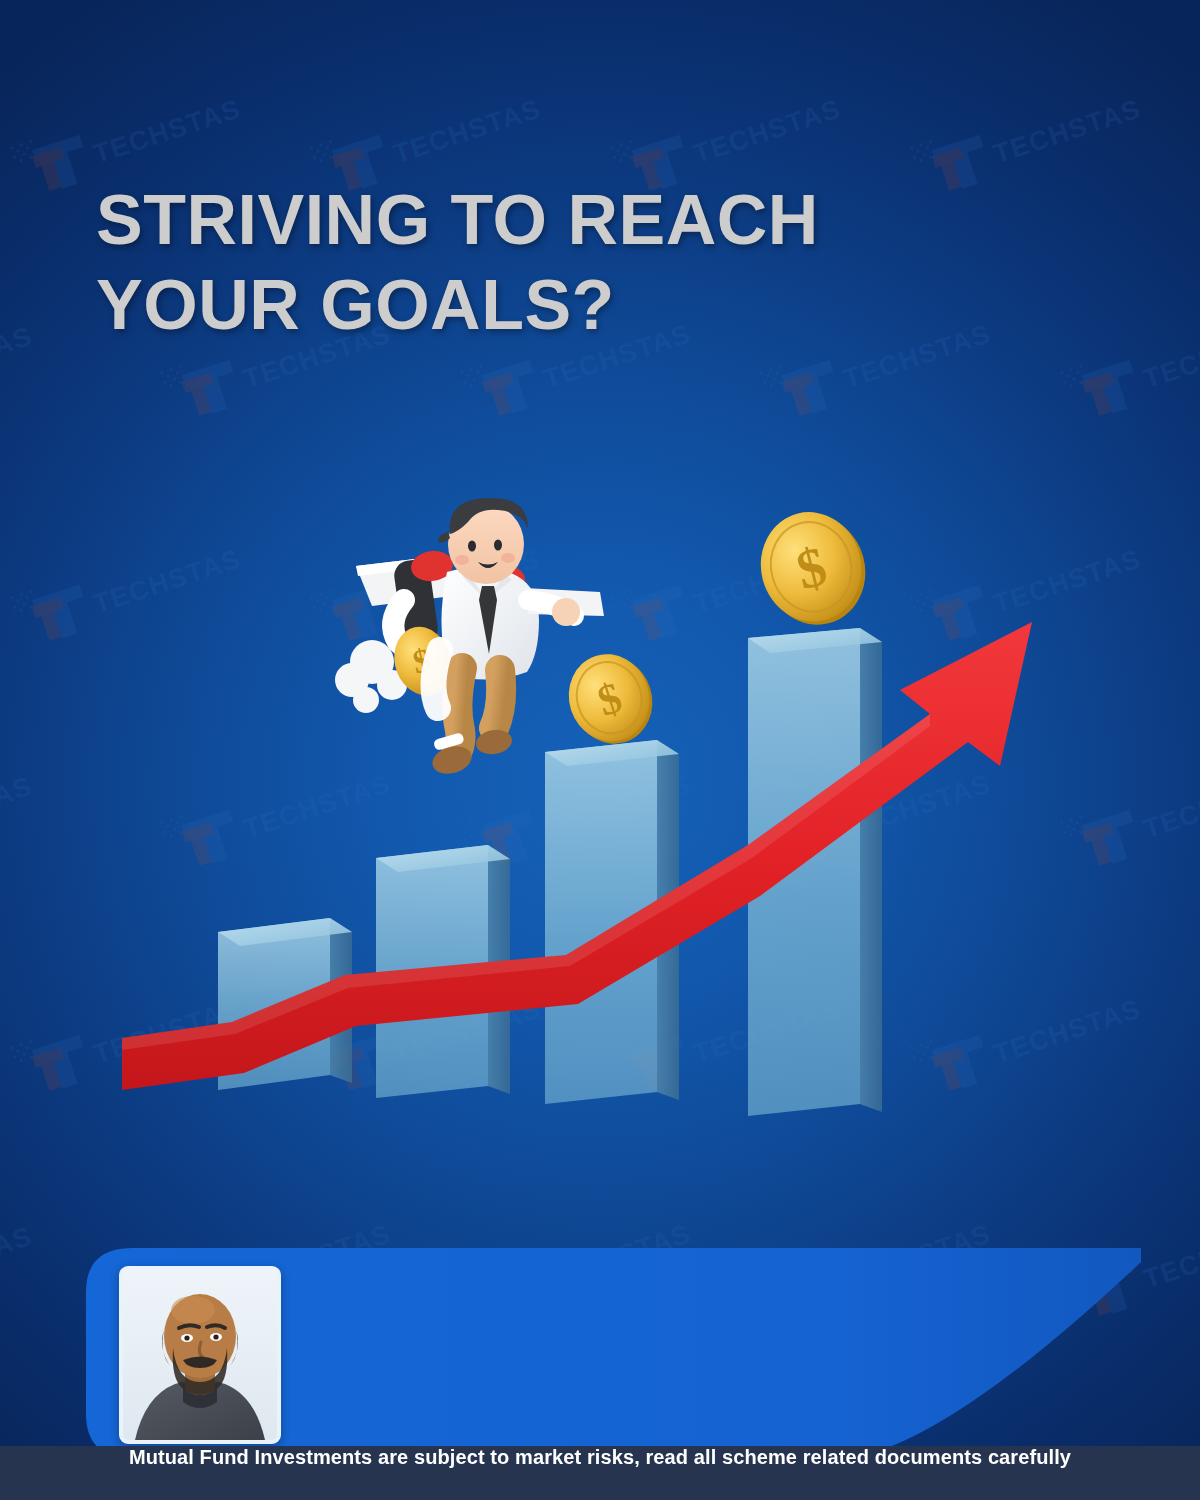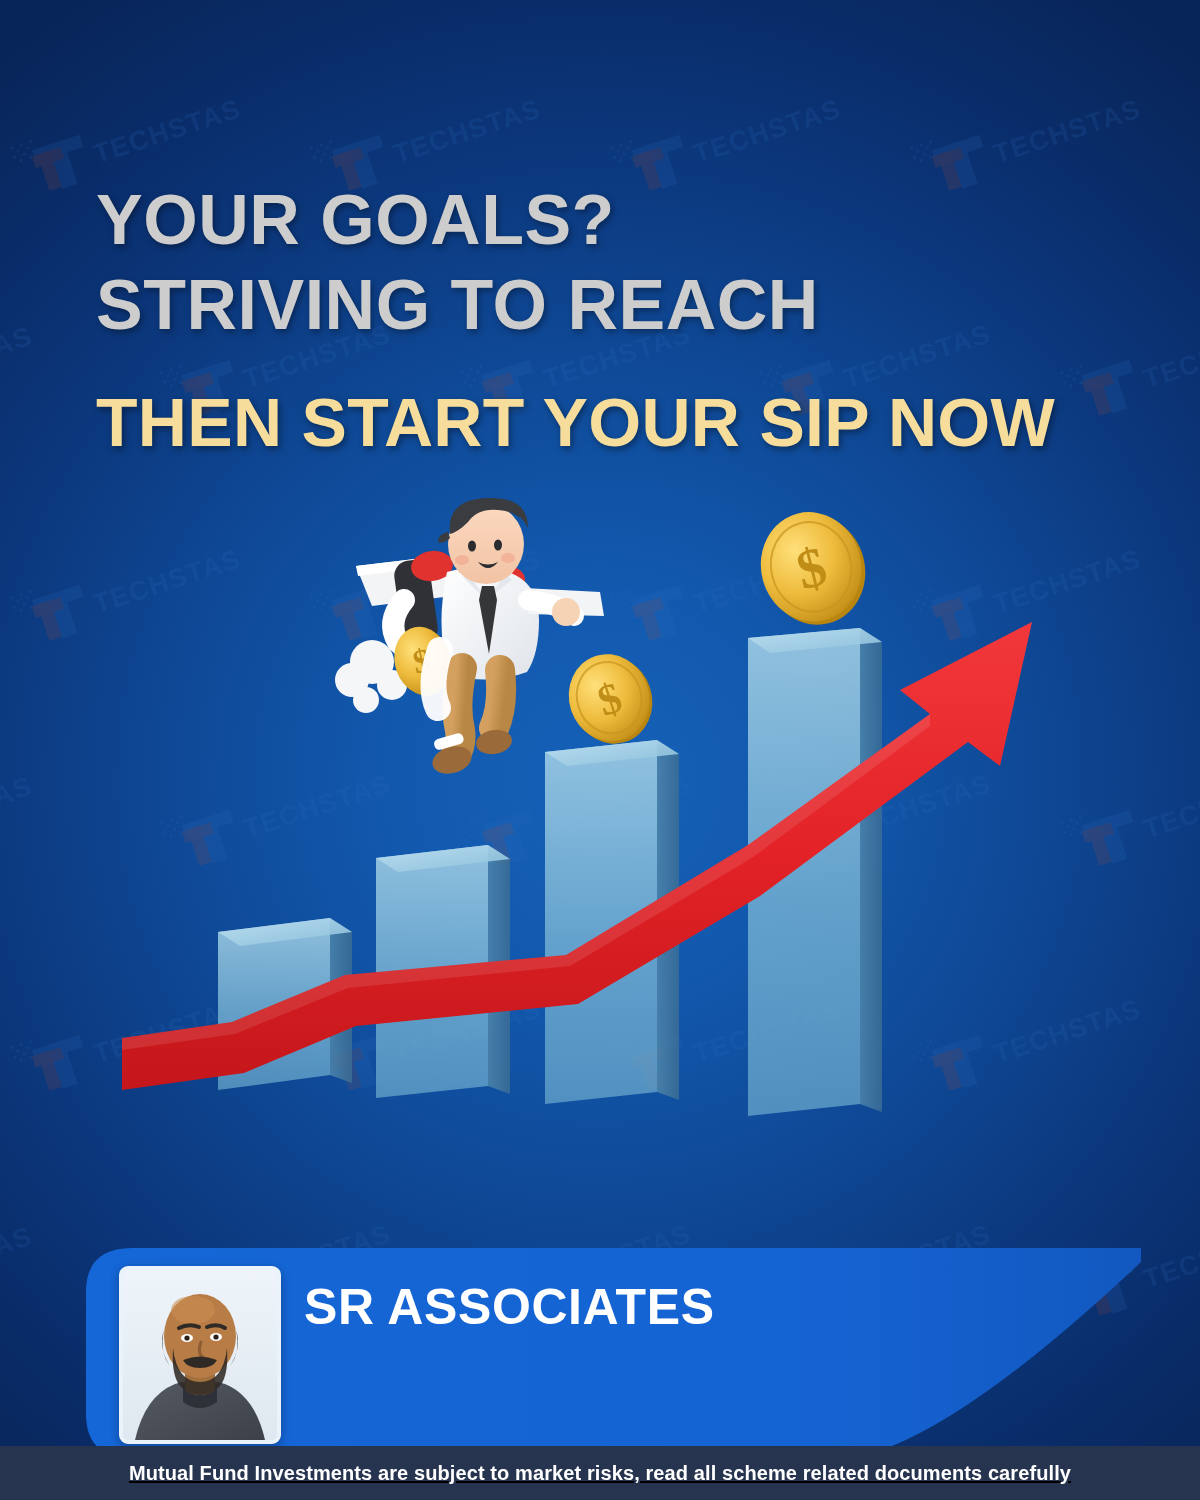--- a/index.html
+++ b/index.html
@@ -83,21 +83,21 @@
     display:flex;align-items:center;justify-content:center;
   }
   .c-phone{
     color:#ffffff;font-weight:700;font-size:32px;letter-spacing:.2px;
     font-family:"Liberation Sans",sans-serif;white-space:nowrap;
   }
 
   
   .disclaimer{
     position:absolute;left:0;bottom:0;width:1200px;height:54px;z-index:22;
-    background:#27344f;display:flex;align-items:center;justify-content:center;text-decoration:underline;
+    background:#27344f;display:flex;align-items:flex-start;justify-content:center;
   }
   .disclaimer span{
     color:#ffffff;font-weight:700;font-size:20px;letter-spacing:.1px;
     font-family:"Liberation Sans",sans-serif;
   }
 </style>
 </head>
 <body>
 
 <div class="poster">
@@ -677,23 +677,22 @@
           <span class="bar-h"></span>
           <span class="bar-v"></span>
           <span class="bar-h2"></span>
         </span>
         <span class="wtext">TECHSTAS</span>
       </div>
     </div>
 
 
   <div class="headline">
+    <div class="h-grey">STRIVING TO REACH</div>
     <div class="h-grey">YOUR GOALS?</div>
-    <div class="h-grey">STRIVING TO REACH</div>
-    <div class="h-gold">THEN START YOUR SIP NOW</div>
   </div>
 
   <svg class="art" viewBox="0 0 1200 1500">
     <defs>
       <linearGradient id="barFace" x1="0" y1="0" x2="0" y2="1">
         <stop offset="0%" stop-color="#a8d4e8" stop-opacity=".85"></stop>
         <stop offset="55%" stop-color="#78b4d4" stop-opacity=".80"></stop>
         <stop offset="100%" stop-color="#6aa9cd" stop-opacity=".72"></stop>
       </linearGradient>
       <linearGradient id="barSide" x1="0" y1="0" x2="1" y2="0">
@@ -881,21 +880,20 @@
         <circle cx="93" cy="67" r="2.6" fill="#2b2118"></circle>
 
         <path d="M78,72 q-4,12 2,15" stroke="#8f5d32" stroke-width="3" fill="none" stroke-linecap="round"></path>
 
         <path d="M60,90 q17,-7 34,0 q-4,8 -17,8 q-13,0 -17,-8 Z" fill="#2f2a26"></path>
         <path d="M50,78 q4,34 27,34 q23,0 27,-34 q2,30 -9,40 q-18,14 -36,0 q-11,-10 -9,-40 Z" fill="#2f2a26" opacity=".88"></path>
       </svg>
     </div>
 
     <div class="ctext">
-      <div class="c-name">SR ASSOCIATES</div>
     </div>
   </div>
 
   <div class="disclaimer">
     <span>Mutual Fund Investments are subject to market risks, read all scheme related documents carefully</span>
   </div>
 
 </div>
 
 </body></html>

